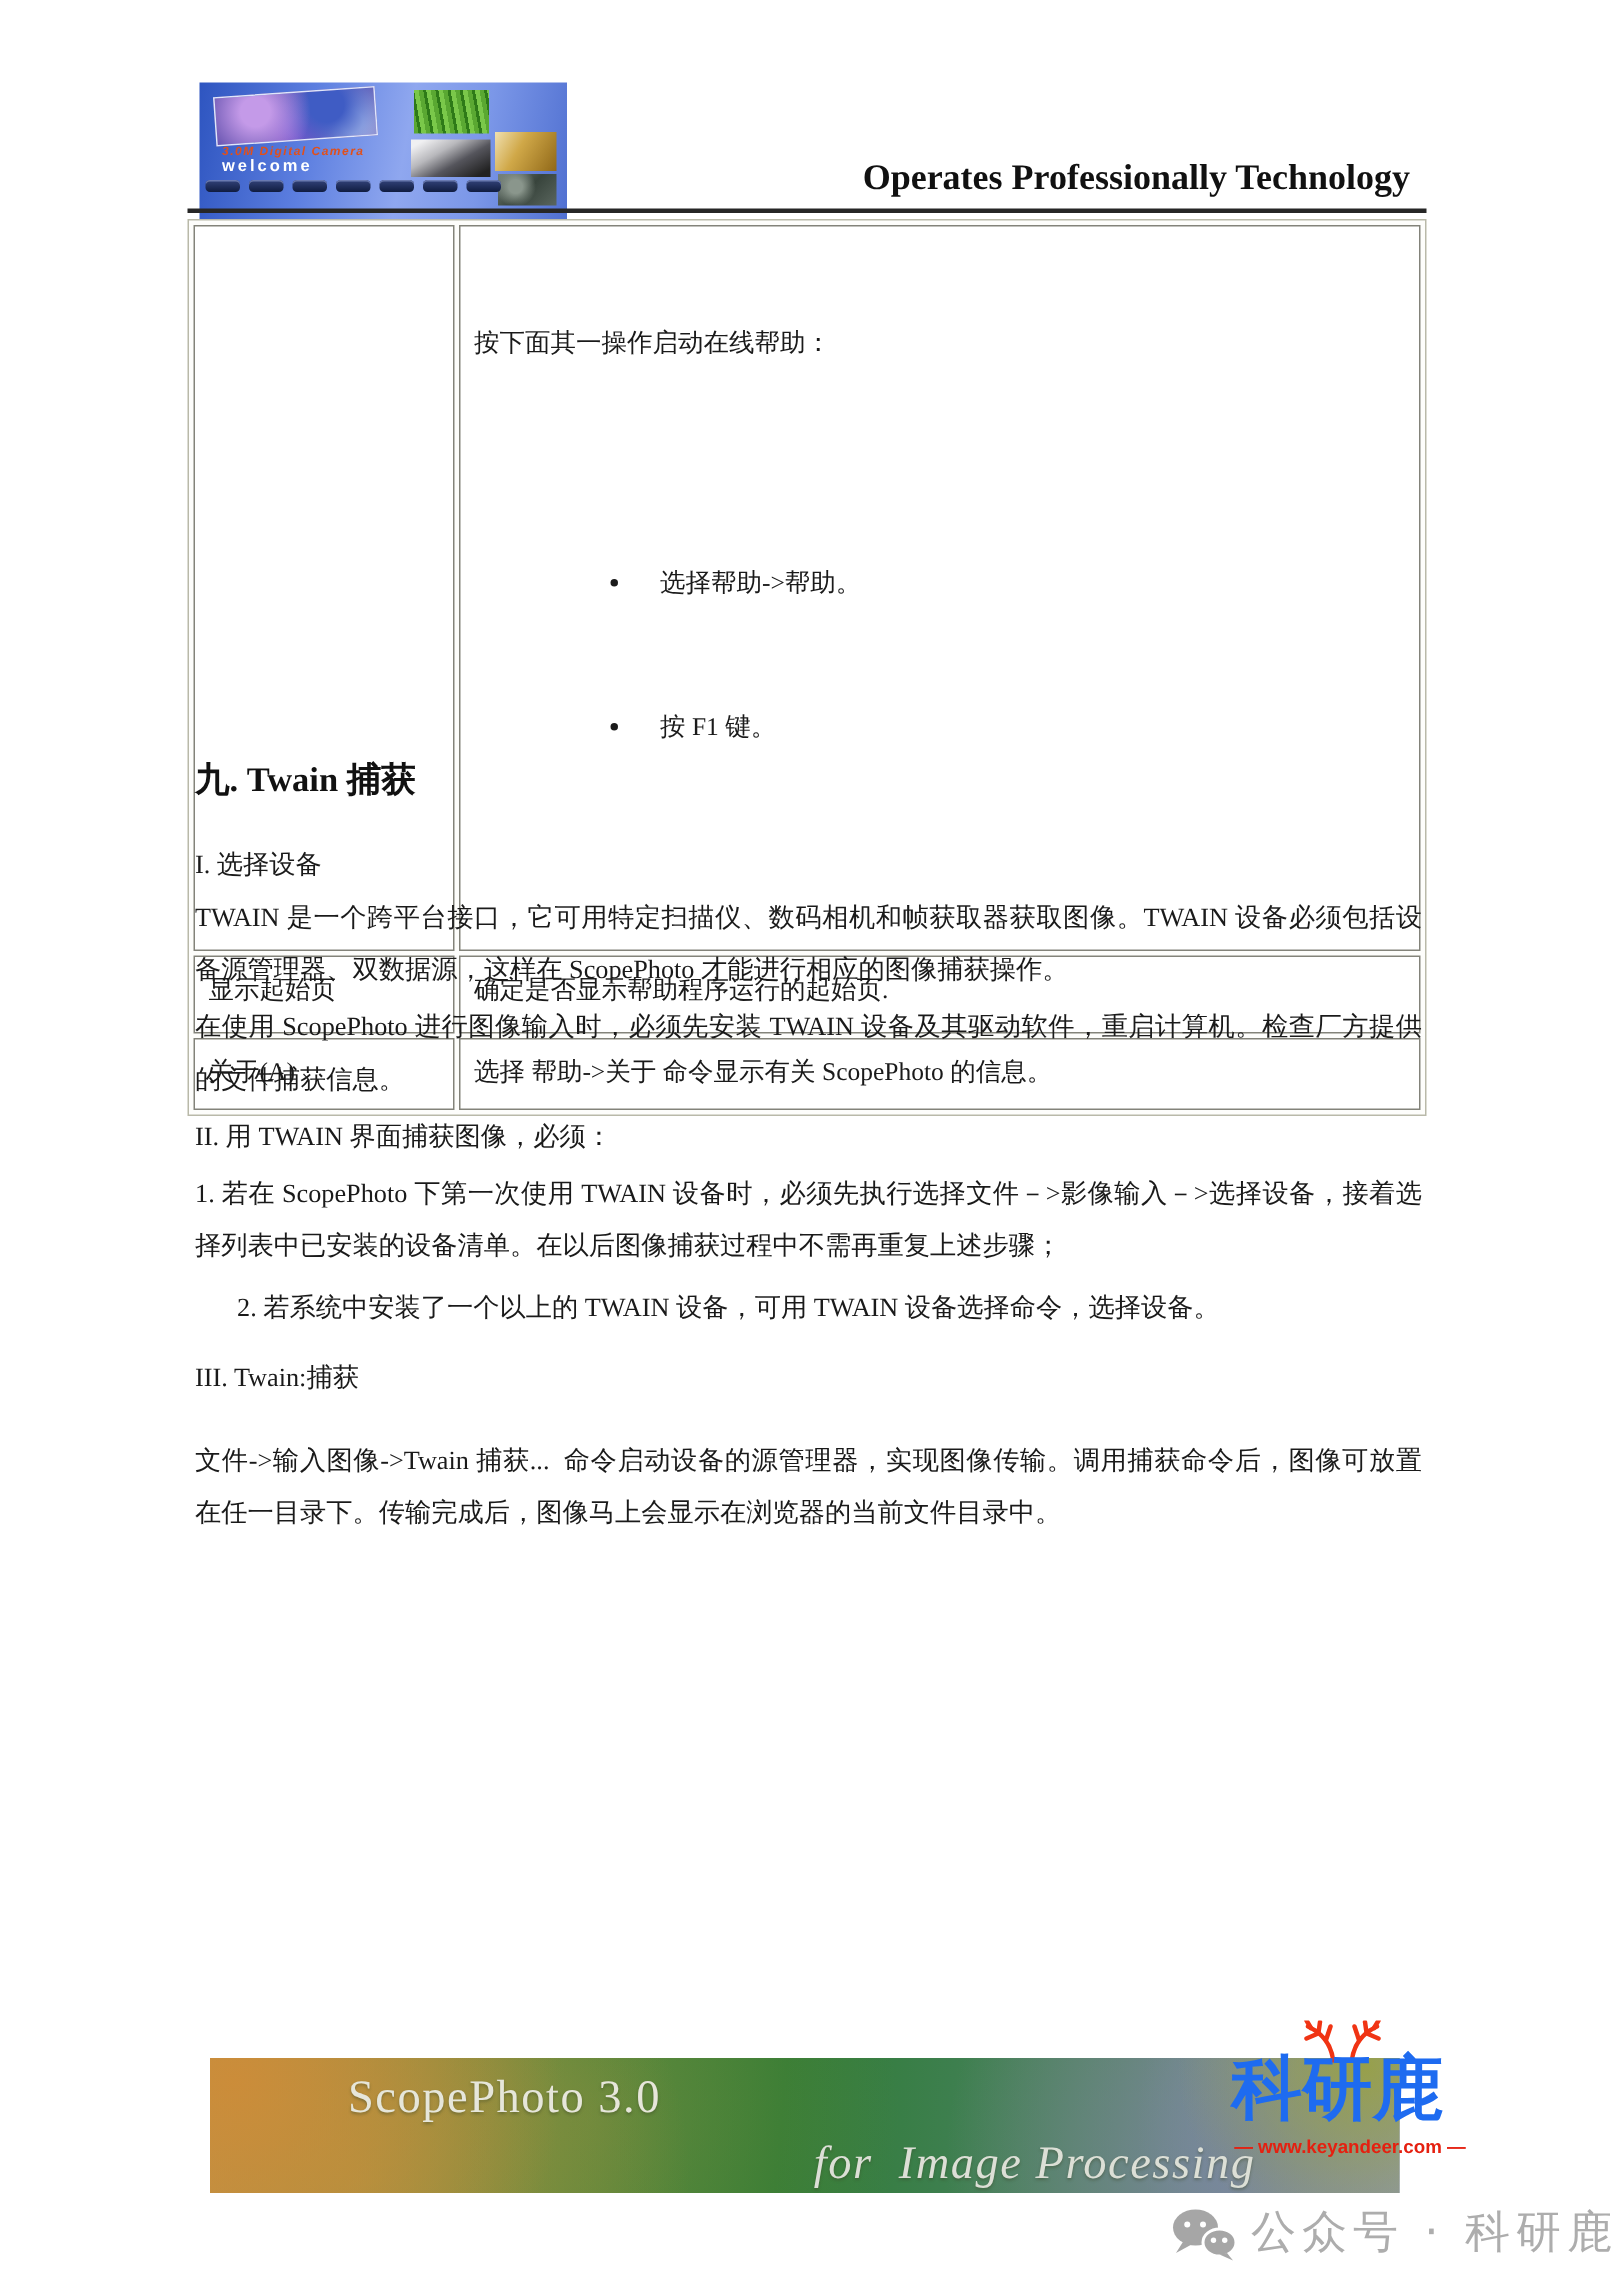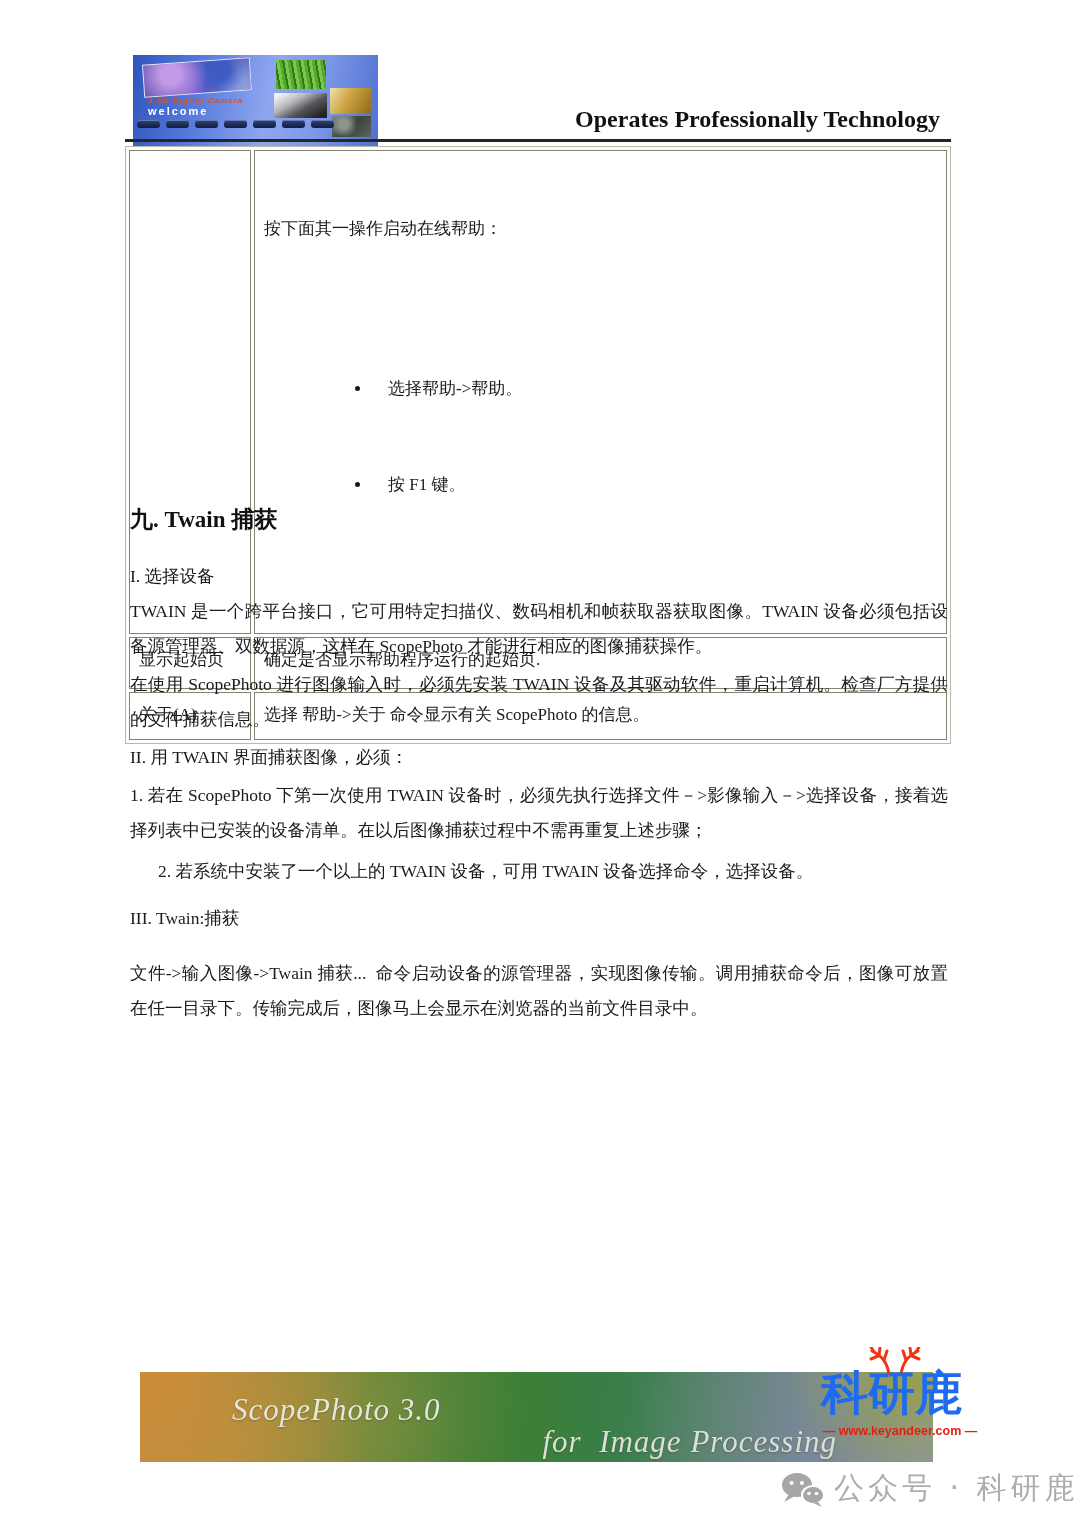--- a/index.html
+++ b/index.html
@@ -72,21 +72,21 @@
   table.help-table {
     position:absolute; left:125px; top:146px; width:826px;
     border-collapse:separate; border-spacing:3px;
     border:1px solid #b9b9a9; background:#fdfdfb;
     font-size:17px; color:#1a1a1a;
   }
   table.help-table td {
     border:1px solid #83837a; background:#ffffff; vertical-align:top;
     padding:8px 10px 8px 9px; line-height:28px;
   }
-  td.term { width:122px; vertical-align:middle; }
+  td.term { width:174px; vertical-align:middle; }
   td.desc { text-align:justify; white-space:pre-wrap; }
   td.desc-wide { line-height:32px; }
   .r2 { height:52px; }
   .r3 { height:80px; }
   .r4 { height:48px; }
   .launch-intro { margin:0; line-height:28px; }
   .launch-list { margin:20px 0 2px; padding-left:108px; }
   .launch-list li { padding-left:16px; margin-bottom:12px; line-height:28px; }
 
   
@@ -106,22 +106,22 @@
     background:
       radial-gradient(circle at 97% 6%, rgba(154,162,58,.85), transparent 16%),
       radial-gradient(circle at 2% 18%, rgba(206,140,56,.9), transparent 28%),
       radial-gradient(circle at 12% 88%, rgba(186,148,64,.7), transparent 32%),
       radial-gradient(circle at 32% 42%, rgba(122,138,62,.55), transparent 38%),
       radial-gradient(circle at 86% 75%, rgba(118,132,158,.8), transparent 28%),
       radial-gradient(circle at 100% 50%, rgba(148,158,180,.95), transparent 22%),
       linear-gradient(95deg,#b8914e 0%,#7e8c44 14%,#49883a 30%,#2f7c34 48%,#3d7f4e 62%,#5c8668 76%,#7c8e8c 88%,#95a0ae 100%);
   }
   .banner-title {
-    position:absolute; left:92px; top:20px;
-    font-size:31px; font-style:italic; letter-spacing:1px; color:#e6e6da;
+    position:absolute; left:92px; top:8px;
+    font-size:31px; letter-spacing:1px; color:#e6e6da;
     text-shadow:0 1px 2px rgba(60,70,40,.45);
   }
   .banner-subtitle {
     position:absolute; right:96px; bottom:2px; white-space:pre;
     font-size:31px; font-style:italic; letter-spacing:1px; color:#dcdfd6;
     text-shadow:0 1px 2px rgba(60,70,40,.45);
   }
 
   
   .antlers { position:absolute; left:858px; top:1347px; width:74px; height:28px; }

